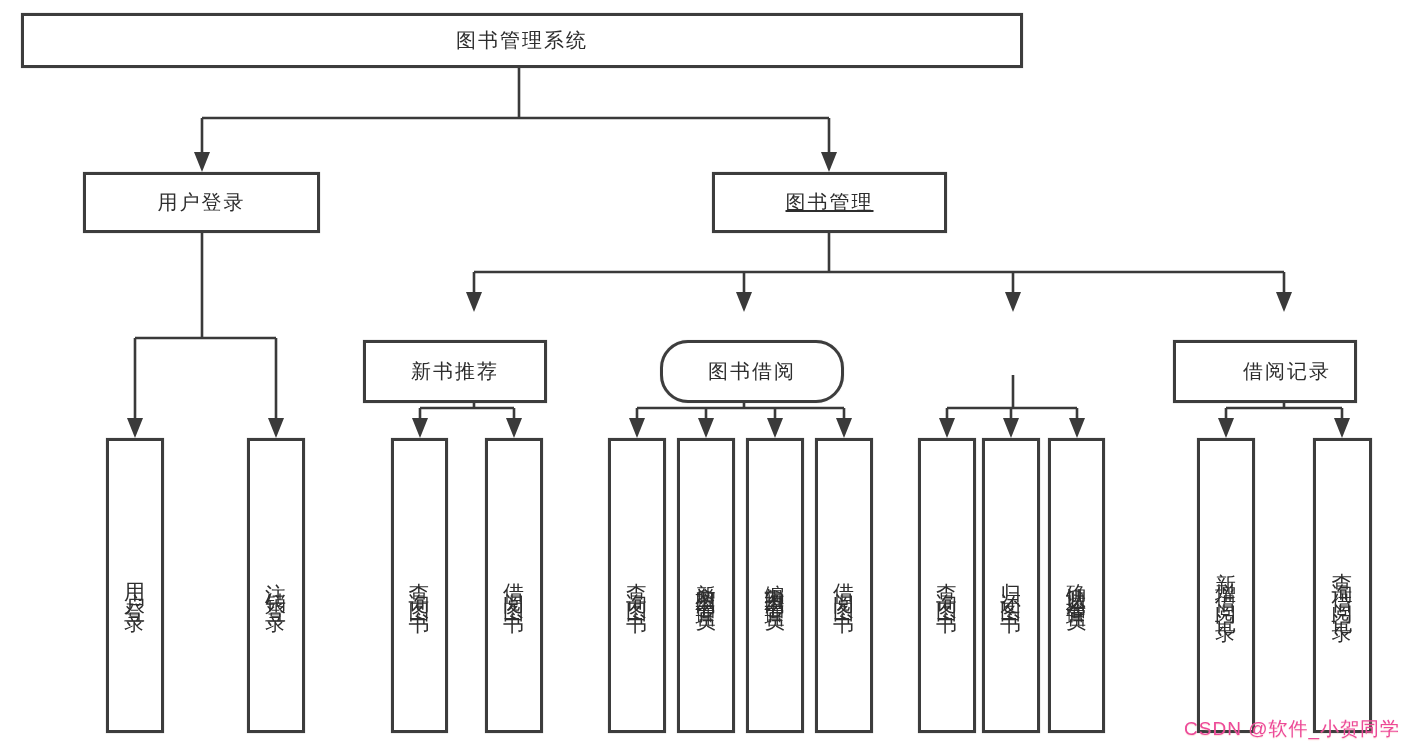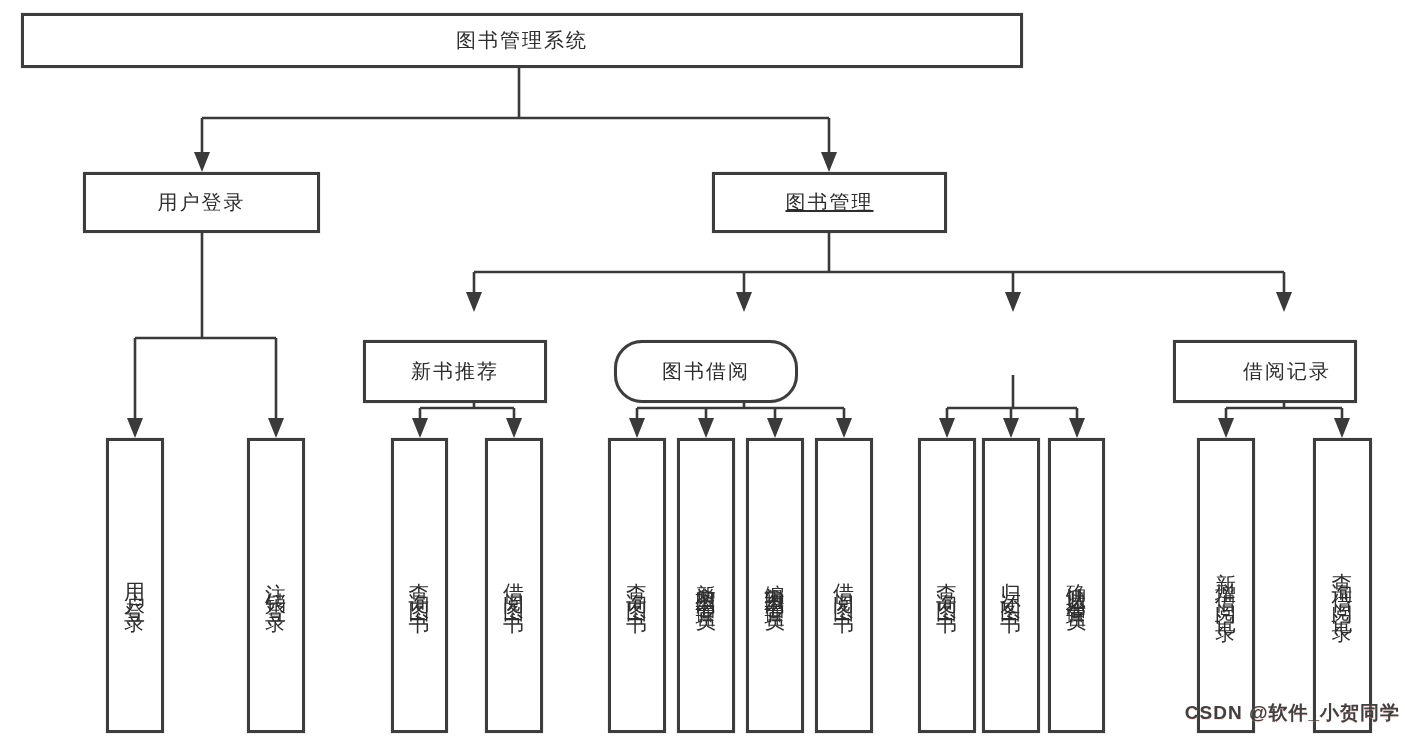--- a/index.html
+++ b/index.html
@@ -25,21 +25,21 @@
     font-size:20px;
     letter-spacing:2px;
     white-space:nowrap;
     color:#2d2d2d;
   }
   .root  { left:21px;  top:13px;  width:1002px; height:55px; }
   .l2a   { left:83px;  top:172px; width:237px;  height:61px; }
   .l2b   { left:712px; top:172px; width:235px;  height:61px;text-decoration:underline; }
   .l3    { top:312px;  width:184px; height:63px;margin-top:28px; }
   .l3a   { left:363px; }
-  .l3b   { left:614px;border-radius:28px; }
+  .l3b   { left:660px;border-radius:28px; }
   .l3c   { left:903px; }
   .l3d   { left:1173px;padding-left:44px; }
   .leaf  { top:438px; width:58px; height:295px; }
   .leaf .vtext {
     writing-mode:vertical-rl;
     text-orientation:mixed;
     font-size:21px;
     line-height:1;
     letter-spacing:10px;
     color:#2d2d2d;
@@ -54,28 +54,27 @@
   .lf6  { left:677px; }
   .lf7  { left:746px; }
   .lf8  { left:815px; }
   .lf9  { left:918px; }
   .lf10 { left:982px; }
   .lf11 { left:1048px; width:57px; }
   .lf12 { left:1197px; }
   .lf13 { left:1313px; width:59px; }
   .watermark {
     position:absolute;
-    right:5px; bottom:21px;
+    right:5px; bottom:5px;
     z-index:2;
     font-size:19px;
     letter-spacing:1px;
-    color:#404040;
+    color:#ec4899;
     text-shadow:0 1px 1px rgba(250,180,170,.45);
     white-space:nowrap;
-    font-weight:bold;
   }
 </style>
 </head>
 <body>
 
 <div class="canvas">
 
   <svg class="wires" width="1405" height="747" viewBox="0 0 1405 747">
     <g stroke="#3a3a3a" stroke-width="2.6" fill="none">
 

